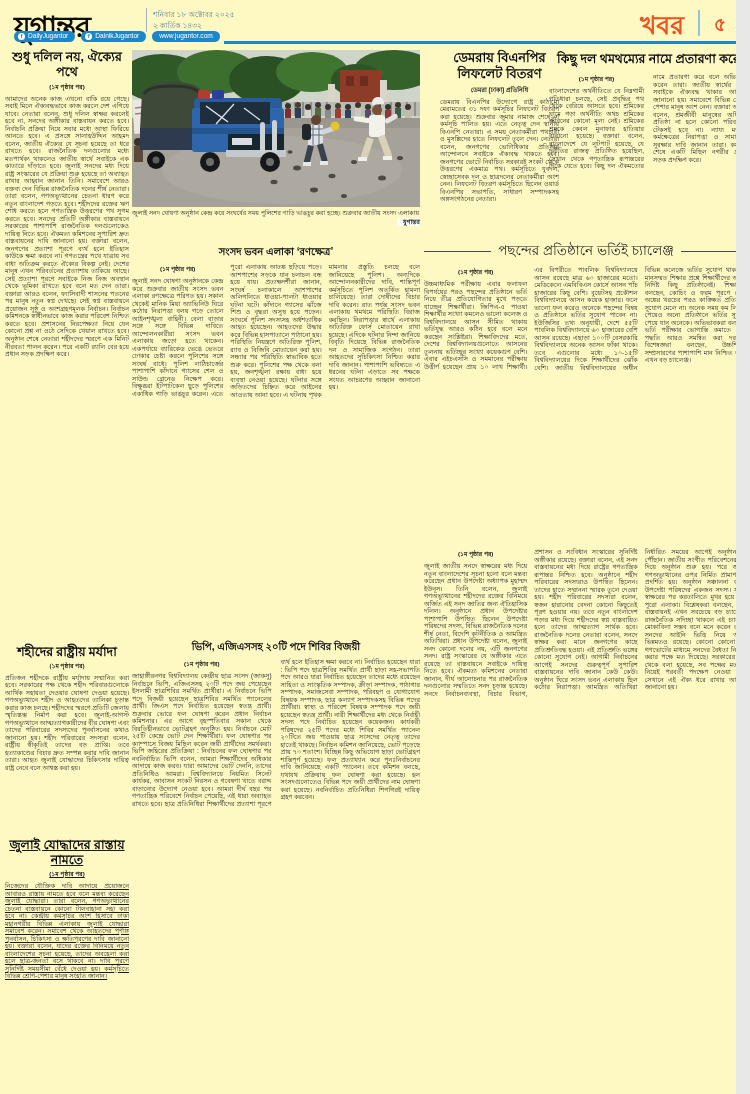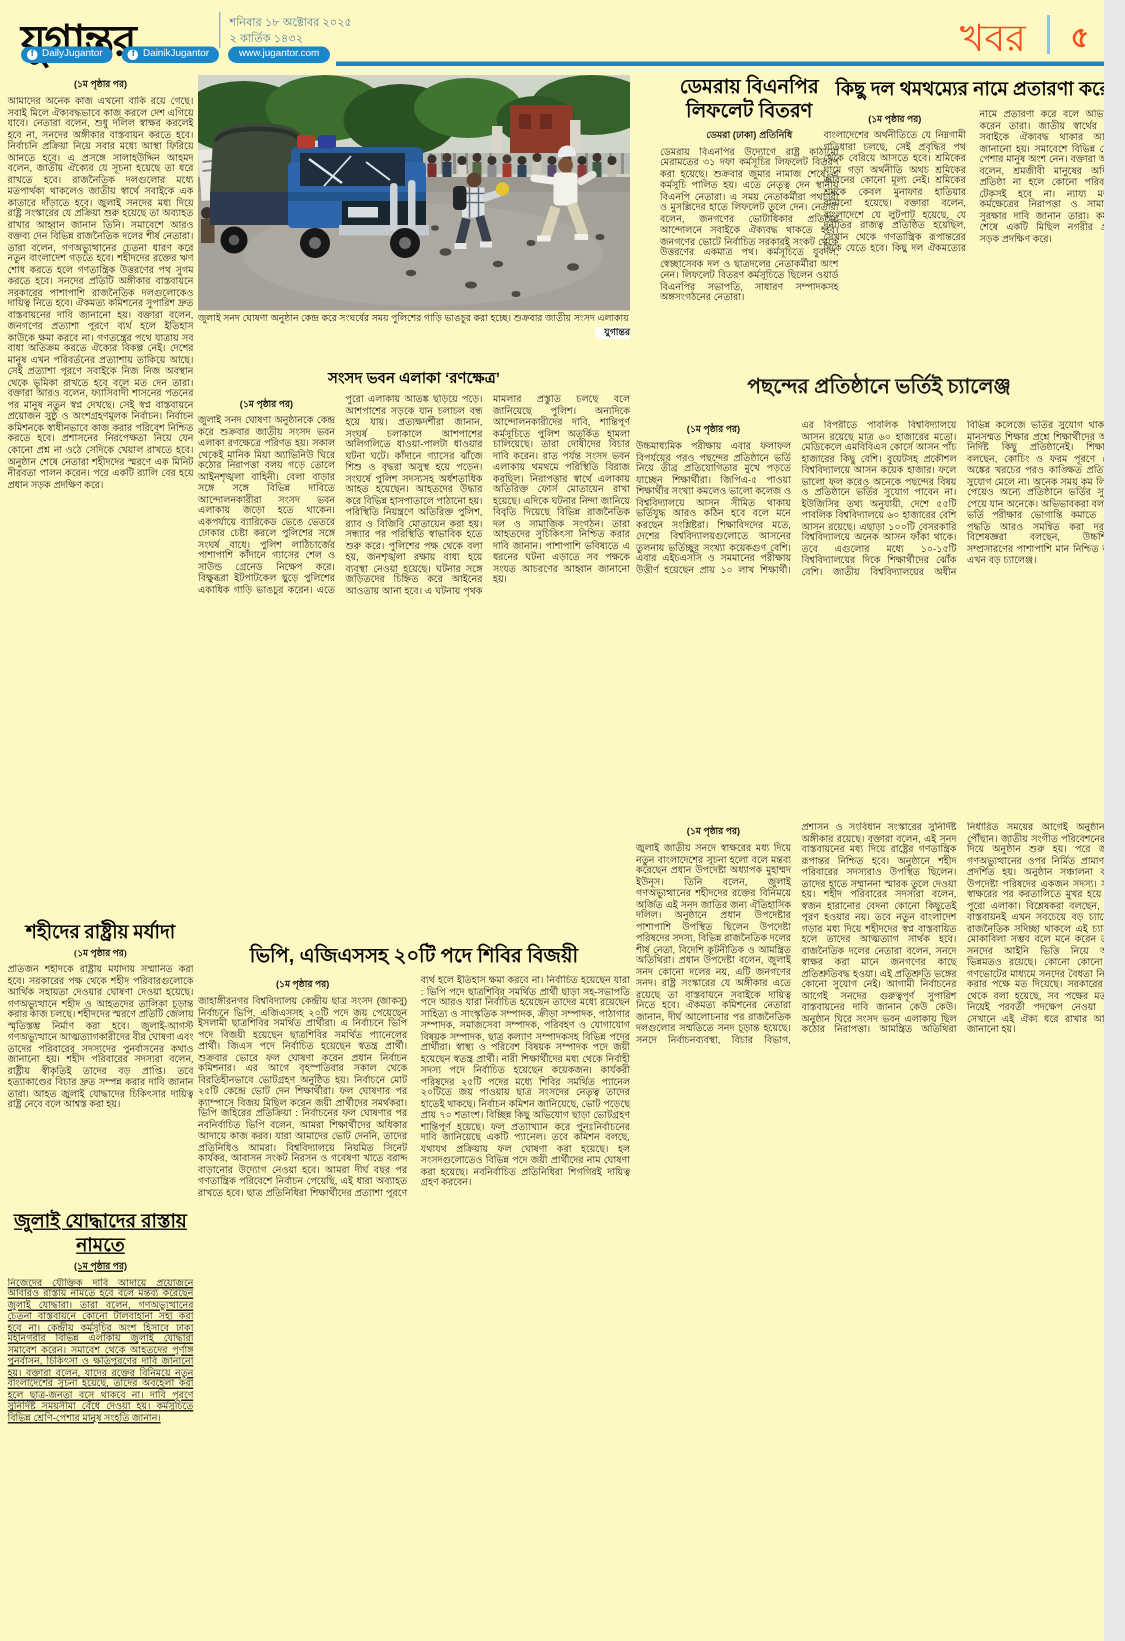--- a/index.html
+++ b/index.html
@@ -8,21 +8,21 @@
 
   
   .masthead{position:absolute;left:0;top:0;width:750px;height:48px;}
   .logo{position:absolute;left:14px;top:4px;font-size:29px;font-weight:800;letter-spacing:-1px;color:#0d0d0d;}
   .mast-divider{position:absolute;left:146px;top:8px;width:1px;height:24px;background:#9fb4c2;}
   .date-block{position:absolute;left:153px;top:9px;font-size:7.5px;line-height:1.5;color:#577f99;}
   .social-row{position:absolute;left:14px;top:31px;display:flex;gap:6px;}
   .pill{display:flex;align-items:center;gap:3px;background:#1b86c8;color:#fff;font-size:6.6px;line-height:1;padding:2px 7px 2px 4px;border-radius:6px;}
   .pill .fb{display:inline-block;width:7px;height:7px;border-radius:50%;background:#fff;color:#1b86c8;font-size:6px;font-weight:bold;text-align:center;line-height:7px;}
   .pill.noicon{padding-left:7px;}
-  .section-label{position:absolute;right:66px;top:6px;font-size:25px;font-weight:400;color:#f0521f;}
+  .section-label{position:absolute;right:66px;top:6px;font-size:25px;font-weight:700;color:#f0521f;}
   .page-no-bar{position:absolute;right:50px;top:10px;width:2px;height:26px;background:#8fc3e2;}
   .page-no{position:absolute;right:24px;top:10px;font-size:19px;font-weight:700;color:#f0521f;}
   .mast-rule{position:absolute;left:224px;right:3px;top:41px;height:3px;background:#1b86c8;}
 
   
   .body-txt{font-size:6.35px;line-height:1.185;text-align:justify;color:#222;word-break:break-word;}
   .cont{font-size:6.1px;font-weight:bold;text-align:center;margin:1px 0 2px;color:#111;}
   .h-news{font-weight:800;text-align:center;color:#0a0a0a;margin:0;}
   .ruled-head{display:flex;align-items:center;gap:7px;}
   .ruled-head .rule{flex:1;height:1px;background:#4a4a4a;}
@@ -38,34 +38,34 @@
   .a-shohid .body-txt{height:156px;}
   .a-july{margin-top:8px;text-decoration:underline;}
   .a-july .body-txt{height:178px;}
 
   .mid{position:absolute;left:132px;top:50px;width:288px;}
   .photo-wrap{width:288px;height:157px;background:#b9b6ae;overflow:hidden;}
   .caption{position:relative;font-size:6.2px;line-height:1.25;text-align:justify;margin-top:2px;height:17px;color:#222;}
   .credit{position:absolute;right:0;bottom:0;font-weight:bold;background:#fcfcf9;padding-left:6px;}
   .h-shongshod{font-size:10px;margin-top:18px;}
   .mid .cols3{margin-top:2px;height:358px;}
-  .h-vipi{font-size:13px;margin-top:6px;}
+  .h-vipi{font-size:10px;margin-top:18px;}
   .vipi-cols{margin-top:2px;height:424px;}
 
   .demra{position:absolute;left:440px;top:50px;width:119px;height:190px;}
   .h-demra{font-size:13px;line-height:1.25;}
   .demra .dateline{font-size:6.3px;font-weight:bold;text-align:center;margin:2px 0;}
   .demra .body-txt{height:140px;}
 
   .kichhu{position:absolute;left:549px;top:50px;width:199px;height:190px;}
   .h-kichhu{font-size:12.5px;}
   .kichhu .cols2{margin-top:3px;height:164px;}
 
   .bhorti{position:absolute;left:424px;top:240px;width:324px;}
-  .bhorti .ruled-head{font-size:13.5px;font-weight:700;flex-direction:column;}
+  .bhorti .ruled-head{font-size:13.5px;font-weight:400;}
   .bhorti .cols3{margin-top:3px;height:280px;}
 
   .natun{position:absolute;left:424px;top:545px;width:324px;}
   .natun .ruled-head{font-size:13.5px;font-weight:800;}
   .natun .cols3{margin-top:3px;height:512px;}
 </style>
 </head>
 <body>
 
 <div class="page">
@@ -91,20 +91,21 @@
       </span>
     </div>
     <div class="section-label">খবর</div>
     <div class="page-no-bar"></div>
     <div class="page-no">৫</div>
     <div class="mast-rule"></div>
   </div>
 
   <div class="col-left">
     <div class="a-oikko">
+      <h2 class="h-news hl">শুধু দলিল নয়, ঐক্যের পথে</h2>
       <div class="cont">(১ম পৃষ্ঠার পর)</div>
       <div class="body-txt clip">আমাদের অনেক কাজ এখনো বাকি রয়ে গেছে। সবাই মিলে ঐক্যবদ্ধভাবে কাজ করলে দেশ এগিয়ে যাবে। নেতারা বলেন, শুধু দলিল স্বাক্ষর করলেই হবে না, সনদের অঙ্গীকার বাস্তবায়ন করতে হবে। নির্বাচনি প্রক্রিয়া নিয়ে সবার মধ্যে আস্থা ফিরিয়ে আনতে হবে। এ প্রসঙ্গে সালাহউদ্দিন আহমদ বলেন, জাতীয় ঐক্যের যে সূচনা হয়েছে তা ধরে রাখতে হবে। রাজনৈতিক দলগুলোর মধ্যে মতপার্থক্য থাকলেও জাতীয় স্বার্থে সবাইকে এক কাতারে দাঁড়াতে হবে। জুলাই সনদের মধ্য দিয়ে রাষ্ট্র সংস্কারের যে প্রক্রিয়া শুরু হয়েছে তা অব্যাহত রাখার আহ্বান জানান তিনি। সমাবেশে আরও বক্তব্য দেন বিভিন্ন রাজনৈতিক দলের শীর্ষ নেতারা। তারা বলেন, গণঅভ্যুত্থানের চেতনা ধারণ করে নতুন বাংলাদেশ গড়তে হবে। শহীদদের রক্তের ঋণ শোধ করতে হলে গণতান্ত্রিক উত্তরণের পথ সুগম করতে হবে। সনদের প্রতিটি অঙ্গীকার বাস্তবায়নে সরকারের পাশাপাশি রাজনৈতিক দলগুলোকেও দায়িত্ব নিতে হবে। ঐকমত্য কমিশনের সুপারিশ দ্রুত বাস্তবায়নের দাবি জানানো হয়। বক্তারা বলেন, জনগণের প্রত্যাশা পূরণে ব্যর্থ হলে ইতিহাস কাউকে ক্ষমা করবে না। গণতন্ত্রের পথে যাত্রায় সব বাধা অতিক্রম করতে ঐক্যের বিকল্প নেই। দেশের মানুষ এখন পরিবর্তনের প্রত্যাশায় তাকিয়ে আছে। সেই প্রত্যাশা পূরণে সবাইকে নিজ নিজ অবস্থান থেকে ভূমিকা রাখতে হবে বলে মত দেন তারা। বক্তারা আরও বলেন, ফ্যাসিবাদী শাসনের পতনের পর মানুষ নতুন স্বপ্ন দেখছে। সেই স্বপ্ন বাস্তবায়নে প্রয়োজন সুষ্ঠু ও অংশগ্রহণমূলক নির্বাচন। নির্বাচন কমিশনকে স্বাধীনভাবে কাজ করার পরিবেশ নিশ্চিত করতে হবে। প্রশাসনের নিরপেক্ষতা নিয়ে যেন কোনো প্রশ্ন না ওঠে সেদিকে খেয়াল রাখতে হবে। অনুষ্ঠান শেষে নেতারা শহীদদের স্মরণে এক মিনিট নীরবতা পালন করেন। পরে একটি র‌্যালি বের হয়ে প্রধান সড়ক প্রদক্ষিণ করে।</div>
     </div>
     <div class="a-shohid">
       <h2 class="h-news hl">শহীদের রাষ্ট্রীয় মর্যাদা</h2>
       <div class="cont">(১ম পৃষ্ঠার পর)</div>
       <div class="body-txt clip">প্রতিজন শহীদকে রাষ্ট্রীয় মর্যাদায় সম্মানিত করা হবে। সরকারের পক্ষ থেকে শহীদ পরিবারগুলোকে আর্থিক সহায়তা দেওয়ার ঘোষণা দেওয়া হয়েছে। গণঅভ্যুত্থানে শহীদ ও আহতদের তালিকা চূড়ান্ত করার কাজ চলছে। শহীদদের স্মরণে প্রতিটি জেলায় স্মৃতিস্তম্ভ নির্মাণ করা হবে। জুলাই-আগস্ট গণঅভ্যুত্থানে আত্মত্যাগকারীদের বীর ঘোষণা এবং তাদের পরিবারের সদস্যদের পুনর্বাসনের কথাও জানানো হয়। শহীদ পরিবারের সদস্যরা বলেন, রাষ্ট্রীয় স্বীকৃতিই তাদের বড় প্রাপ্তি। তবে হত্যাকাণ্ডের বিচার দ্রুত সম্পন্ন করার দাবি জানান তারা। আহত জুলাই যোদ্ধাদের চিকিৎসার দায়িত্ব রাষ্ট্র নেবে বলে আশ্বস্ত করা হয়।</div>
     </div>
     <div class="a-july">
       <h2 class="h-news hl">জুলাই যোদ্ধাদের রাস্তায় নামতে</h2>

